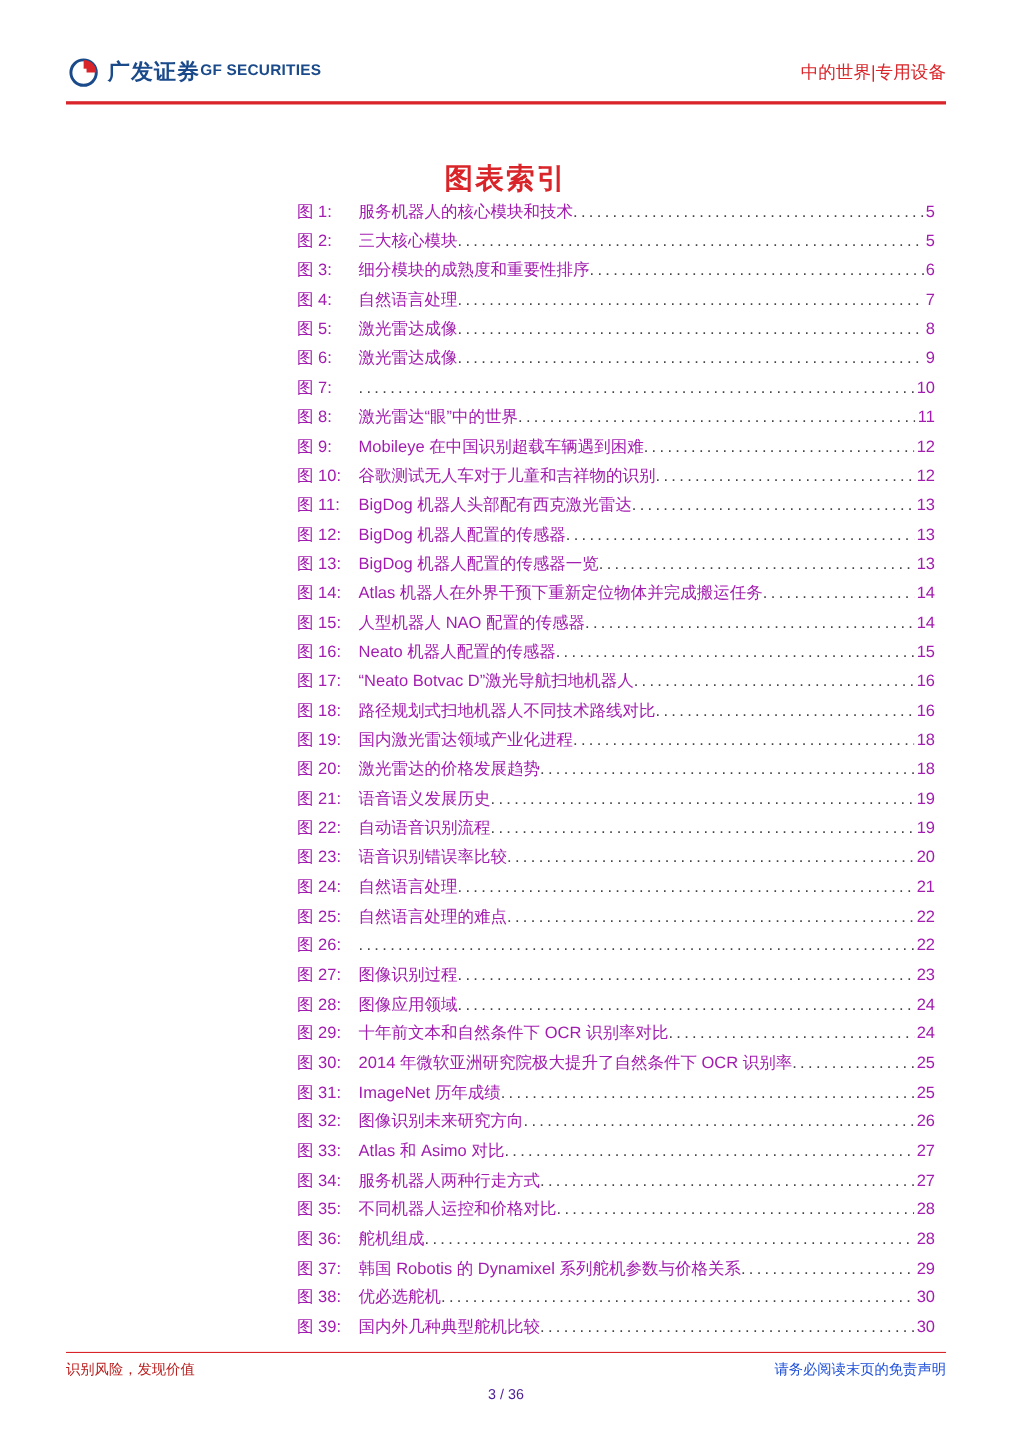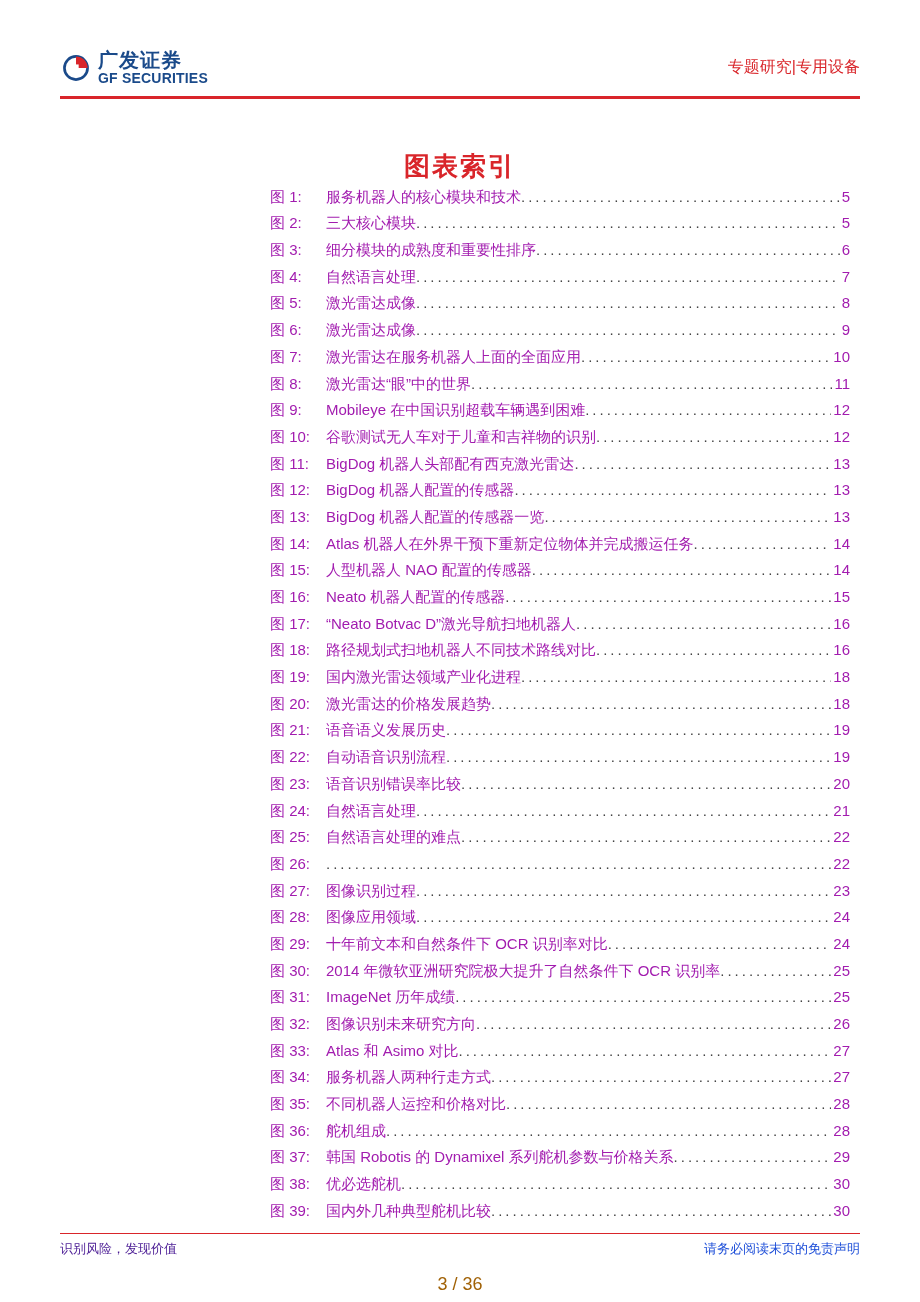--- a/index.html
+++ b/index.html
@@ -29,21 +29,21 @@
       display: flex;
       align-items: center;
       gap: 6px;
     }
     .logo-mark {
       width: 32px;
       height: 32px;
     }
     .logo-text {
       display: flex;
-      flex-direction: column;
+      flex-direction: row;
       line-height: 1.05;
     }
     .logo-cn {
       font-size: 20px;
       font-weight: bold;
       color: #1a4a8a;
       letter-spacing: 1px;
     }
     .logo-en {
       font-size: 14px;
@@ -98,46 +98,46 @@
       margin-top: auto;
       padding-top: 8px;
     }
     .footer-top {
       display: flex;
       justify-content: space-between;
       border-top: 1px solid #d9252a;
       padding-top: 6px;
       font-size: 13px;
     }
-    .footer-left { color: #4c1d95; }
+    .footer-left { color: #b91c1c; }
     .footer-right { color: #1d4ed8; }
     .footer-page {
       text-align: center;
-      font-size: 18px;
-      color: #a16207;
-      margin-top: 16px;
+      font-size: 13px;
+      color: #4c1d95;
+      margin-top: 6px;
     }
   </style>
 </head>
 <body>
 
 <div class="page">
   <div class="header">
     <div class="logo">
       <svg class="logo-mark" viewBox="0 0 36 36">
         <circle cx="18" cy="18" r="13" fill="none" stroke="#1a4a8a" stroke-width="3"></circle>
         <path d="M18 5 A13 13 0 0 1 31 18 L18 18 Z" fill="#d9252a"></path>
         <rect x="15" y="14" width="6" height="8" fill="#fff"></rect>
       </svg>
       <div class="logo-text">
         <span class="logo-cn">广发证券</span>
         <span class="logo-en">GF SECURITIES</span>
       </div>
     </div>
-    <div class="header-right">专题研究|专用设备</div>
+    <div class="header-right">中的世界|专用设备</div>
   </div>
 
   <div class="title">图表索引</div>
 
   <div class="toc" id="toc">
       <div class="toc-row">
         <span class="toc-label">图 1:</span>
         <span class="toc-title">服务机器人的核心模块和技术 </span>
         <span class="toc-dots"></span>
         <span class="toc-page">5</span>
@@ -167,21 +167,20 @@
         <span class="toc-page">8</span>
       </div>
       <div class="toc-row">
         <span class="toc-label">图 6:</span>
         <span class="toc-title">激光雷达成像 </span>
         <span class="toc-dots"></span>
         <span class="toc-page">9</span>
       </div>
       <div class="toc-row">
         <span class="toc-label">图 7:</span>
-        <span class="toc-title">激光雷达在服务机器人上面的全面应用 </span>
         <span class="toc-dots"></span>
         <span class="toc-page">10</span>
       </div>
       <div class="toc-row">
         <span class="toc-label">图 8:</span>
         <span class="toc-title">激光雷达“眼”中的世界 </span>
         <span class="toc-dots"></span>
         <span class="toc-page">11</span>
       </div>
       <div class="toc-row">

